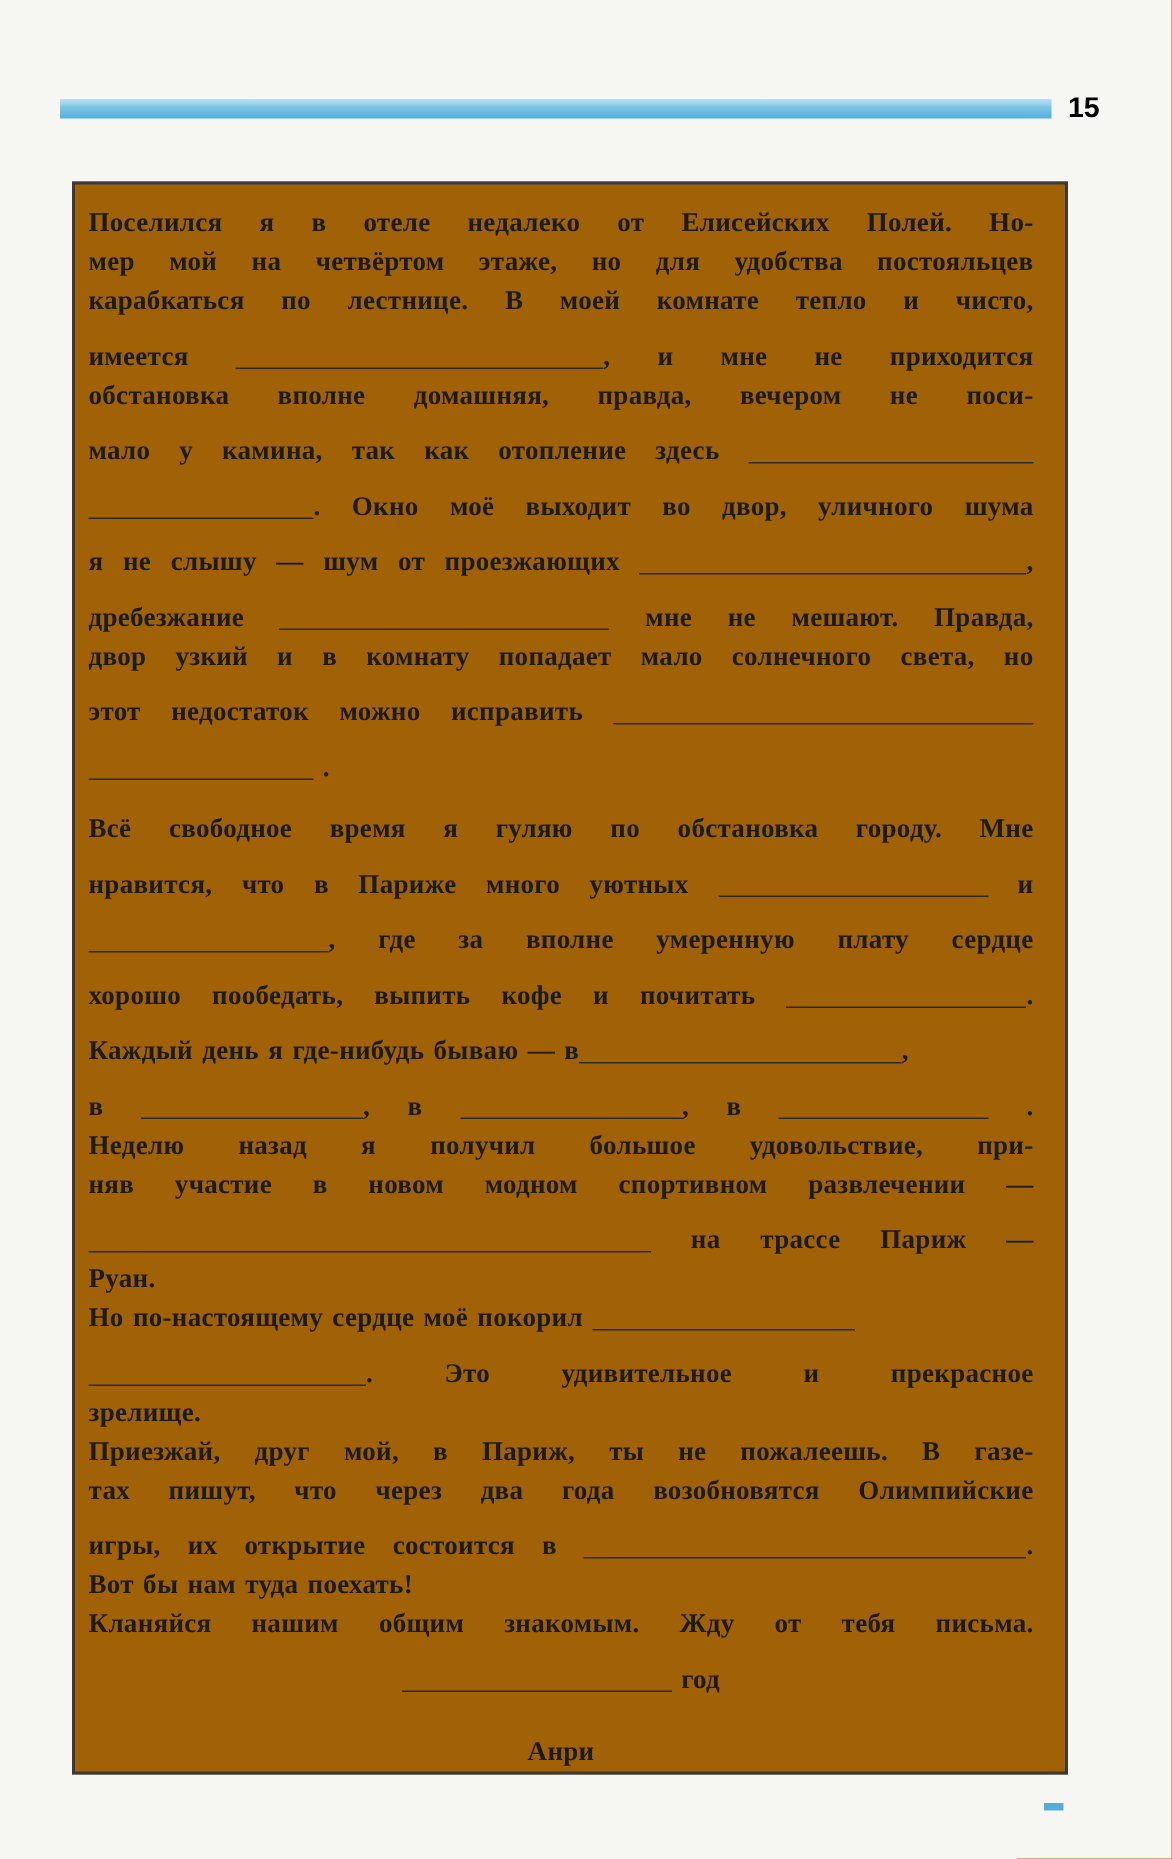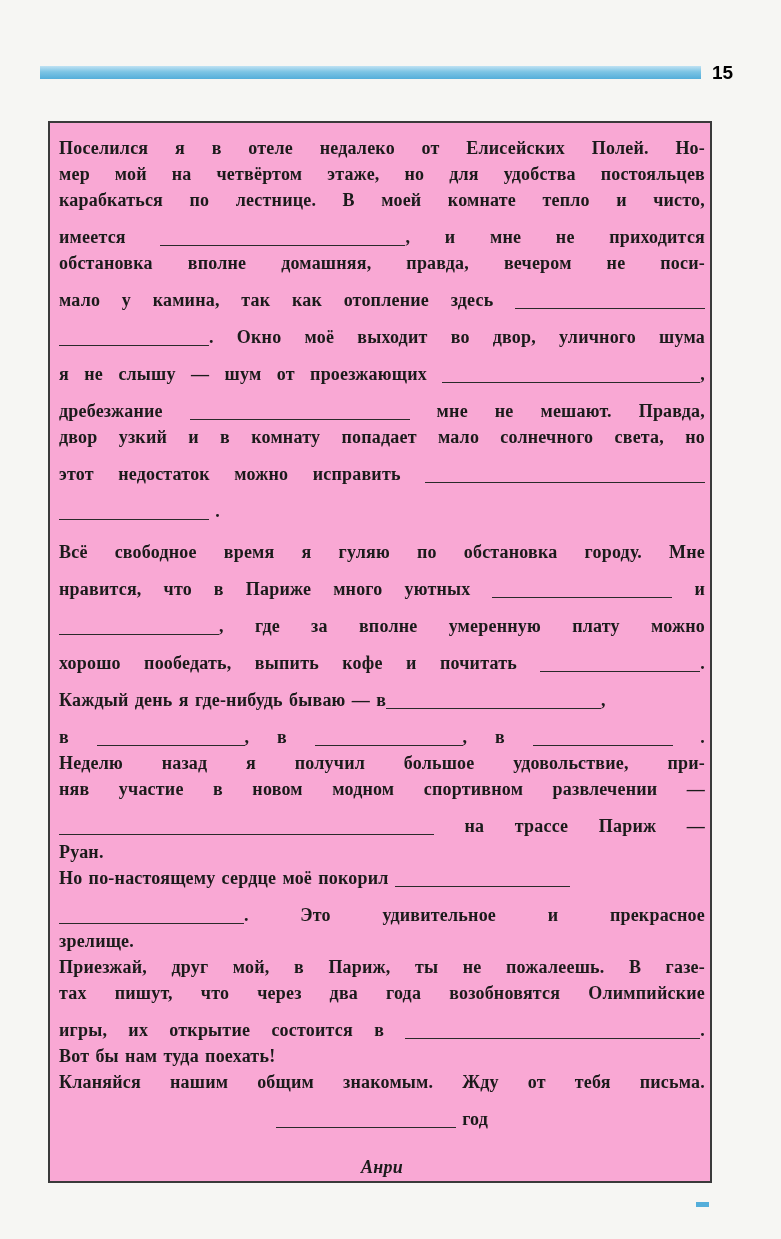--- a/index.html
+++ b/index.html
@@ -23,37 +23,37 @@
     font-family: "Liberation Sans", sans-serif;
     font-weight: bold;
     font-size: 19px;
     color: #000000;
   }
   .content-box {
     position: absolute;
     left: 48px; top: 121px;
     width: 664px; height: 1062px;
     border: 2px solid var(--box-border, #3a3a3a);
-    background: #f9a8d4;
-    padding: 12px 5px 0 9px;
+    background: #a16207;
+    padding: 12px 21px 0 9px;
     overflow: hidden;
   }
   .line {
     font-size: 18px;
     line-height: 26px;
     font-weight: 600;
     letter-spacing: 0.2px;
     word-spacing: 1.5px;
   }
   .a-j { text-align: justify; text-align-last: justify; }
   .a-l { text-align: left; }
   .a-r { text-align: center; }
   .tall { margin-top: 11px; }
   .gap  { margin-top: 15px; }
-  .sig  { margin-top: 22px; font-style: italic; }
+  .sig  { margin-top: 22px; }
   .blank {
     display: inline-block;
     height: 13px;
     border-bottom: 1.6px solid #2a2a2a;
     vertical-align: -3px;
   }
   .footer-mark {
     position: absolute;
     left: 696px; top: 1202px;
     width: 13px; height: 5px;
@@ -75,21 +75,21 @@
         <div class="line a-j"><span>обстановка вполне домашняя, правда, вечером не поси-</span></div>
         <div class="line a-j tall"><span>мало у камина, так как отопление здесь </span><span class="blank" style="width: 190px;"></span></div>
         <div class="line a-j tall"><span class="blank" style="width: 150px;"></span><span>. Окно моё выходит во двор, уличного шума</span></div>
         <div class="line a-j tall"><span>я не слышу — шум от проезжающих </span><span class="blank" style="width: 258px;"></span><span>,</span></div>
         <div class="line a-j tall"><span>дребезжание </span><span class="blank" style="width: 220px;"></span><span> мне не мешают. Правда,</span></div>
         <div class="line a-j"><span>двор узкий и в комнату попадает мало солнечного света, но</span></div>
         <div class="line a-j tall"><span>этот недостаток можно исправить </span><span class="blank" style="width: 280px;"></span></div>
         <div class="line a-l tall"><span class="blank" style="width: 150px;"></span><span> .</span></div>
         <div class="line a-j gap"><span>Всё свободное время я гуляю по обстановка городу. Мне</span></div>
         <div class="line a-j tall"><span>нравится, что в Париже много уютных </span><span class="blank" style="width: 180px;"></span><span> и</span></div>
-        <div class="line a-j tall"><span class="blank" style="width: 160px;"></span><span>, где за вполне умеренную плату можно</span></div>
+        <div class="line a-j tall"><span class="blank" style="width: 160px;"></span><span>, где за вполне умеренную плату сердце</span></div>
         <div class="line a-j tall"><span>хорошо пообедать, выпить кофе и почитать </span><span class="blank" style="width: 160px;"></span><span>.</span></div>
         <div class="line a-l tall"><span>Каждый день я где-нибудь бываю — в</span><span class="blank" style="width: 215px;"></span><span>,</span></div>
         <div class="line a-j tall"><span>в </span><span class="blank" style="width: 148px;"></span><span>, в </span><span class="blank" style="width: 148px;"></span><span>, в </span><span class="blank" style="width: 140px;"></span><span> .</span></div>
         <div class="line a-j"><span>Неделю назад я получил большое удовольствие, при-</span></div>
         <div class="line a-j"><span>няв участие в новом модном спортивном развлечении —</span></div>
         <div class="line a-j tall"><span class="blank" style="width: 375px;"></span><span> на трассе Париж —</span></div>
         <div class="line a-l"><span>Руан.</span></div>
         <div class="line a-l"><span>Но по-настоящему сердце моё покорил </span><span class="blank" style="width: 175px;"></span></div>
         <div class="line a-j tall"><span class="blank" style="width: 185px;"></span><span>. Это удивительное и прекрасное</span></div>
         <div class="line a-l"><span>зрелище.</span></div>

